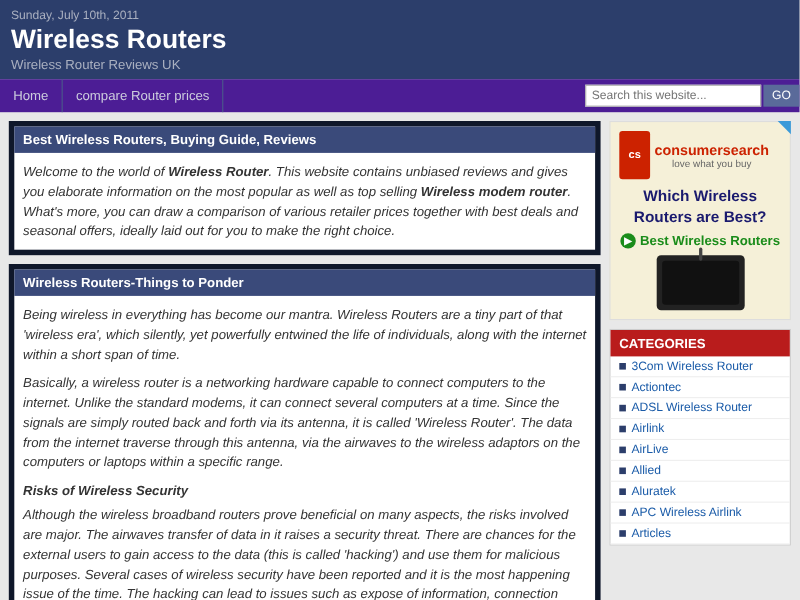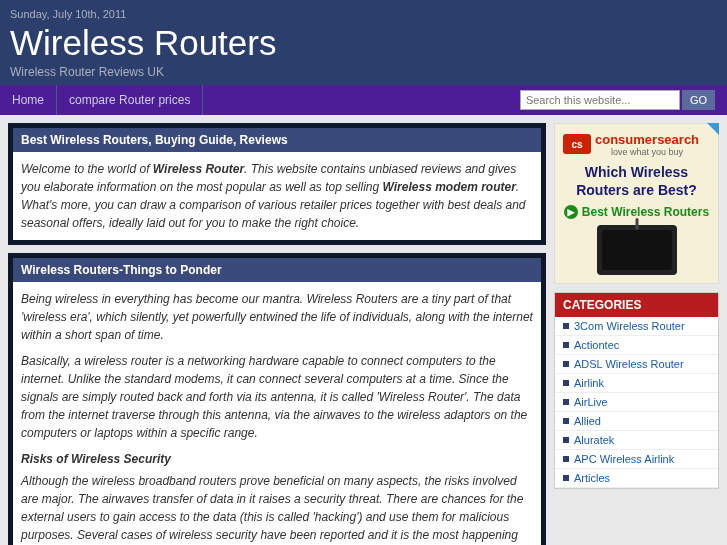--- a/index.html
+++ b/index.html
@@ -1,48 +1,48 @@
 <!DOCTYPE html>
 <html><head>
   <meta charset="utf-8">
   <style>
     * { margin: 0; padding: 0; box-sizing: border-box; }
     body { font-family: Arial, sans-serif; font-size: 12px; background: #e8e8e8; color: #333; }
 
     
     #header { background: #2c3e6b; padding: 8px 10px 6px 10px; }
     #date-bar { color: #aab0c0; font-size: 11px; margin-bottom: 4px; }
-    #site-title { color: #fff; font-size: 35px; font-weight: normal; line-height: 1.1; }
+    #site-title { color: #fff; font-size: 24px; font-weight: bold; line-height: 1.1; }
     #site-subtitle { color: #aab0c0; font-size: 12px; margin-top: 2px; }
 
     
     #navbar { background: #4c1d95; display: flex; align-items: center; padding: 0; height: 30px; }
     .nav-item { color: #ccd; font-size: 12px; padding: 6px 12px; cursor: pointer; border-right: 1px solid #4a5a8a; height: 100%; display: flex; align-items: center; }
-    #nav-search { margin-left: auto; display: flex; align-items: flex-start; padding-right: 12px; }
+    #nav-search { margin-left: auto; display: flex; align-items: flex-start; padding-right: 0; }
     #search-input { width: 160px; height: 20px; border: 1px solid #aaa; font-size: 11px; padding: 2px 5px; color: #999; }
     #search-btn { background: #5a6a9a; color: #fff; border: none; padding: 2px 8px; height: 20px; font-size: 11px; cursor: pointer; margin-left: 2px; }
 
     
     #main { display: flex; padding: 8px; gap: 8px; }
     #content { flex: 1; min-width: 0; }
     #sidebar { width: 165px; flex-shrink: 0; }
 
     
     .content-section { background: #fff; border: 5px solid #0f172a; margin-bottom: 8px; }
     .section-header { background: #3a4a7a; color: #fff; font-size: 12px; font-weight: bold; padding: 5px 8px; }
     .section-body { padding: 8px; font-size: 12px; line-height: 1.5; color: #333; font-style: italic; }
     .section-body p { margin-bottom: 8px; }
     .section-body p:last-child { margin-bottom: 0; }
     .bold { font-weight: bold; }
     .section-subheading { font-weight: bold; font-size: 12px; margin: 8px 0 4px 0; }
 
     
     #ad-box { background: #f5f0d8; border: 1px solid #ddd; margin-bottom: 8px; padding: 8px; text-align: center; font-size: 11px; color: #333; }
     #ad-logo { display: flex; align-items: center; gap: 4px; margin-bottom: 4px; }
-    #ad-logo-icon { width: 28px; height: 20px; background: #cc2200; border-radius: 3px; display: flex; align-items: center; justify-content: center; color: #fff; font-weight: bold; font-size: 10px; }
+    #ad-logo-icon { width: 28px; height: 44px; background: #cc2200; border-radius: 3px; display: flex; align-items: center; justify-content: center; color: #fff; font-weight: bold; font-size: 10px; }
     #ad-brand { font-size: 13px; color: #cc2200; font-weight: bold; }
     #ad-tagline { font-size: 9px; color: #666; }
     #ad-question { font-size: 14px; font-weight: bold; color: #1a1a6e; margin: 6px 0; line-height: 1.3; text-align: center; }
     #ad-link { color: #1a8c1a; font-size: 12px; font-weight: bold; display: flex; align-items: center; gap: 4px; justify-content: center; margin-bottom: 6px; }
     #ad-link-icon { width: 14px; height: 14px; background: #1a8c1a; border-radius: 50%; display: inline-flex; align-items: center; justify-content: center; color: #fff; font-size: 9px; }
     #ad-router-img { width: 80px; height: 50px; background: #222; border-radius: 4px; margin: 0 auto; display: flex; align-items: center; justify-content: center; }
     #router-shape { width: 70px; height: 40px; background: #111; border-radius: 3px; position: relative; }
     #router-shape::before { content: ''; position: absolute; top: -12px; left: 50%; transform: translateX(-50%); width: 3px; height: 12px; background: #444; border-radius: 2px; }
     #sidebar-categories { background: #fff; border: 1px solid #ccc; }
     #sidebar-categories-header { background: #b91c1c; color: #fff; font-size: 12px; font-weight: bold; padding: 5px 8px; }

